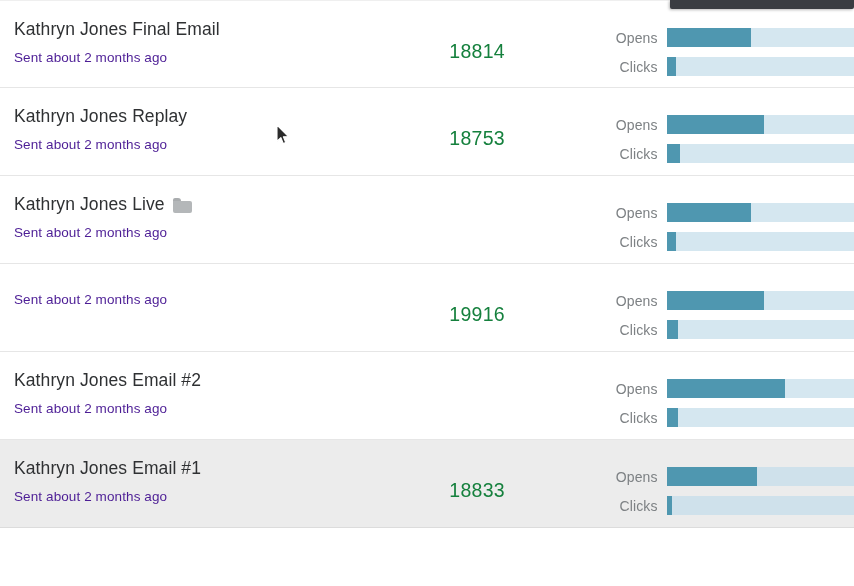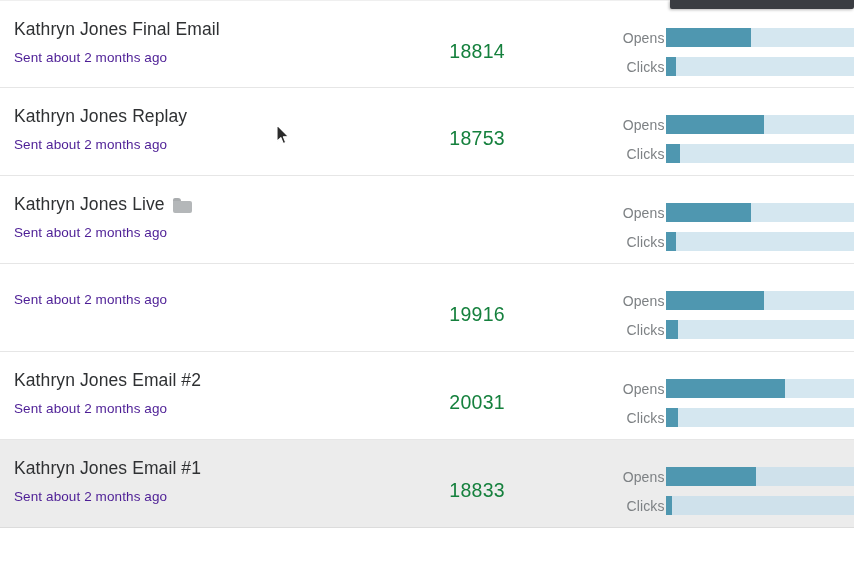--- a/index.html
+++ b/index.html
@@ -137,21 +137,21 @@
     box-sizing: border-box;
   }
   .stat-line {
     display: flex;
     align-items: center;
     height: 19px;
   }
   .stat-label {
     width: 67px;
     text-align: right;
-    padding-right: 2px;
+    padding-right: 9px;
     box-sizing: border-box;
     font-size: 14px;
     color: #7d8184;
     font-weight: 400;
     letter-spacing: 0.1px;
     white-space: nowrap;
   }
   .stat-track {
     position: relative;
     width: 189px;
@@ -274,21 +274,20 @@
         </div>
       </div>
     </div>
     <div class="campaign-row">
       <div class="row-info">
         <div class="row-title">
           <span>Kathryn Jones Email #2</span>
         </div>
         <div class="row-subtitle">Sent about 2 months ago</div>
       </div>
-      <div class="row-number">20031</div>
       <div class="row-stats">
         <div class="stat-line">
           <div class="stat-label">Opens</div>
           <div class="stat-track">
             <div class="stat-fill" style="width: 63%; background: rgb(79, 151, 176);"></div>
           </div>
         </div>
         <div class="stat-line">
           <div class="stat-label">Clicks</div>
           <div class="stat-track">

